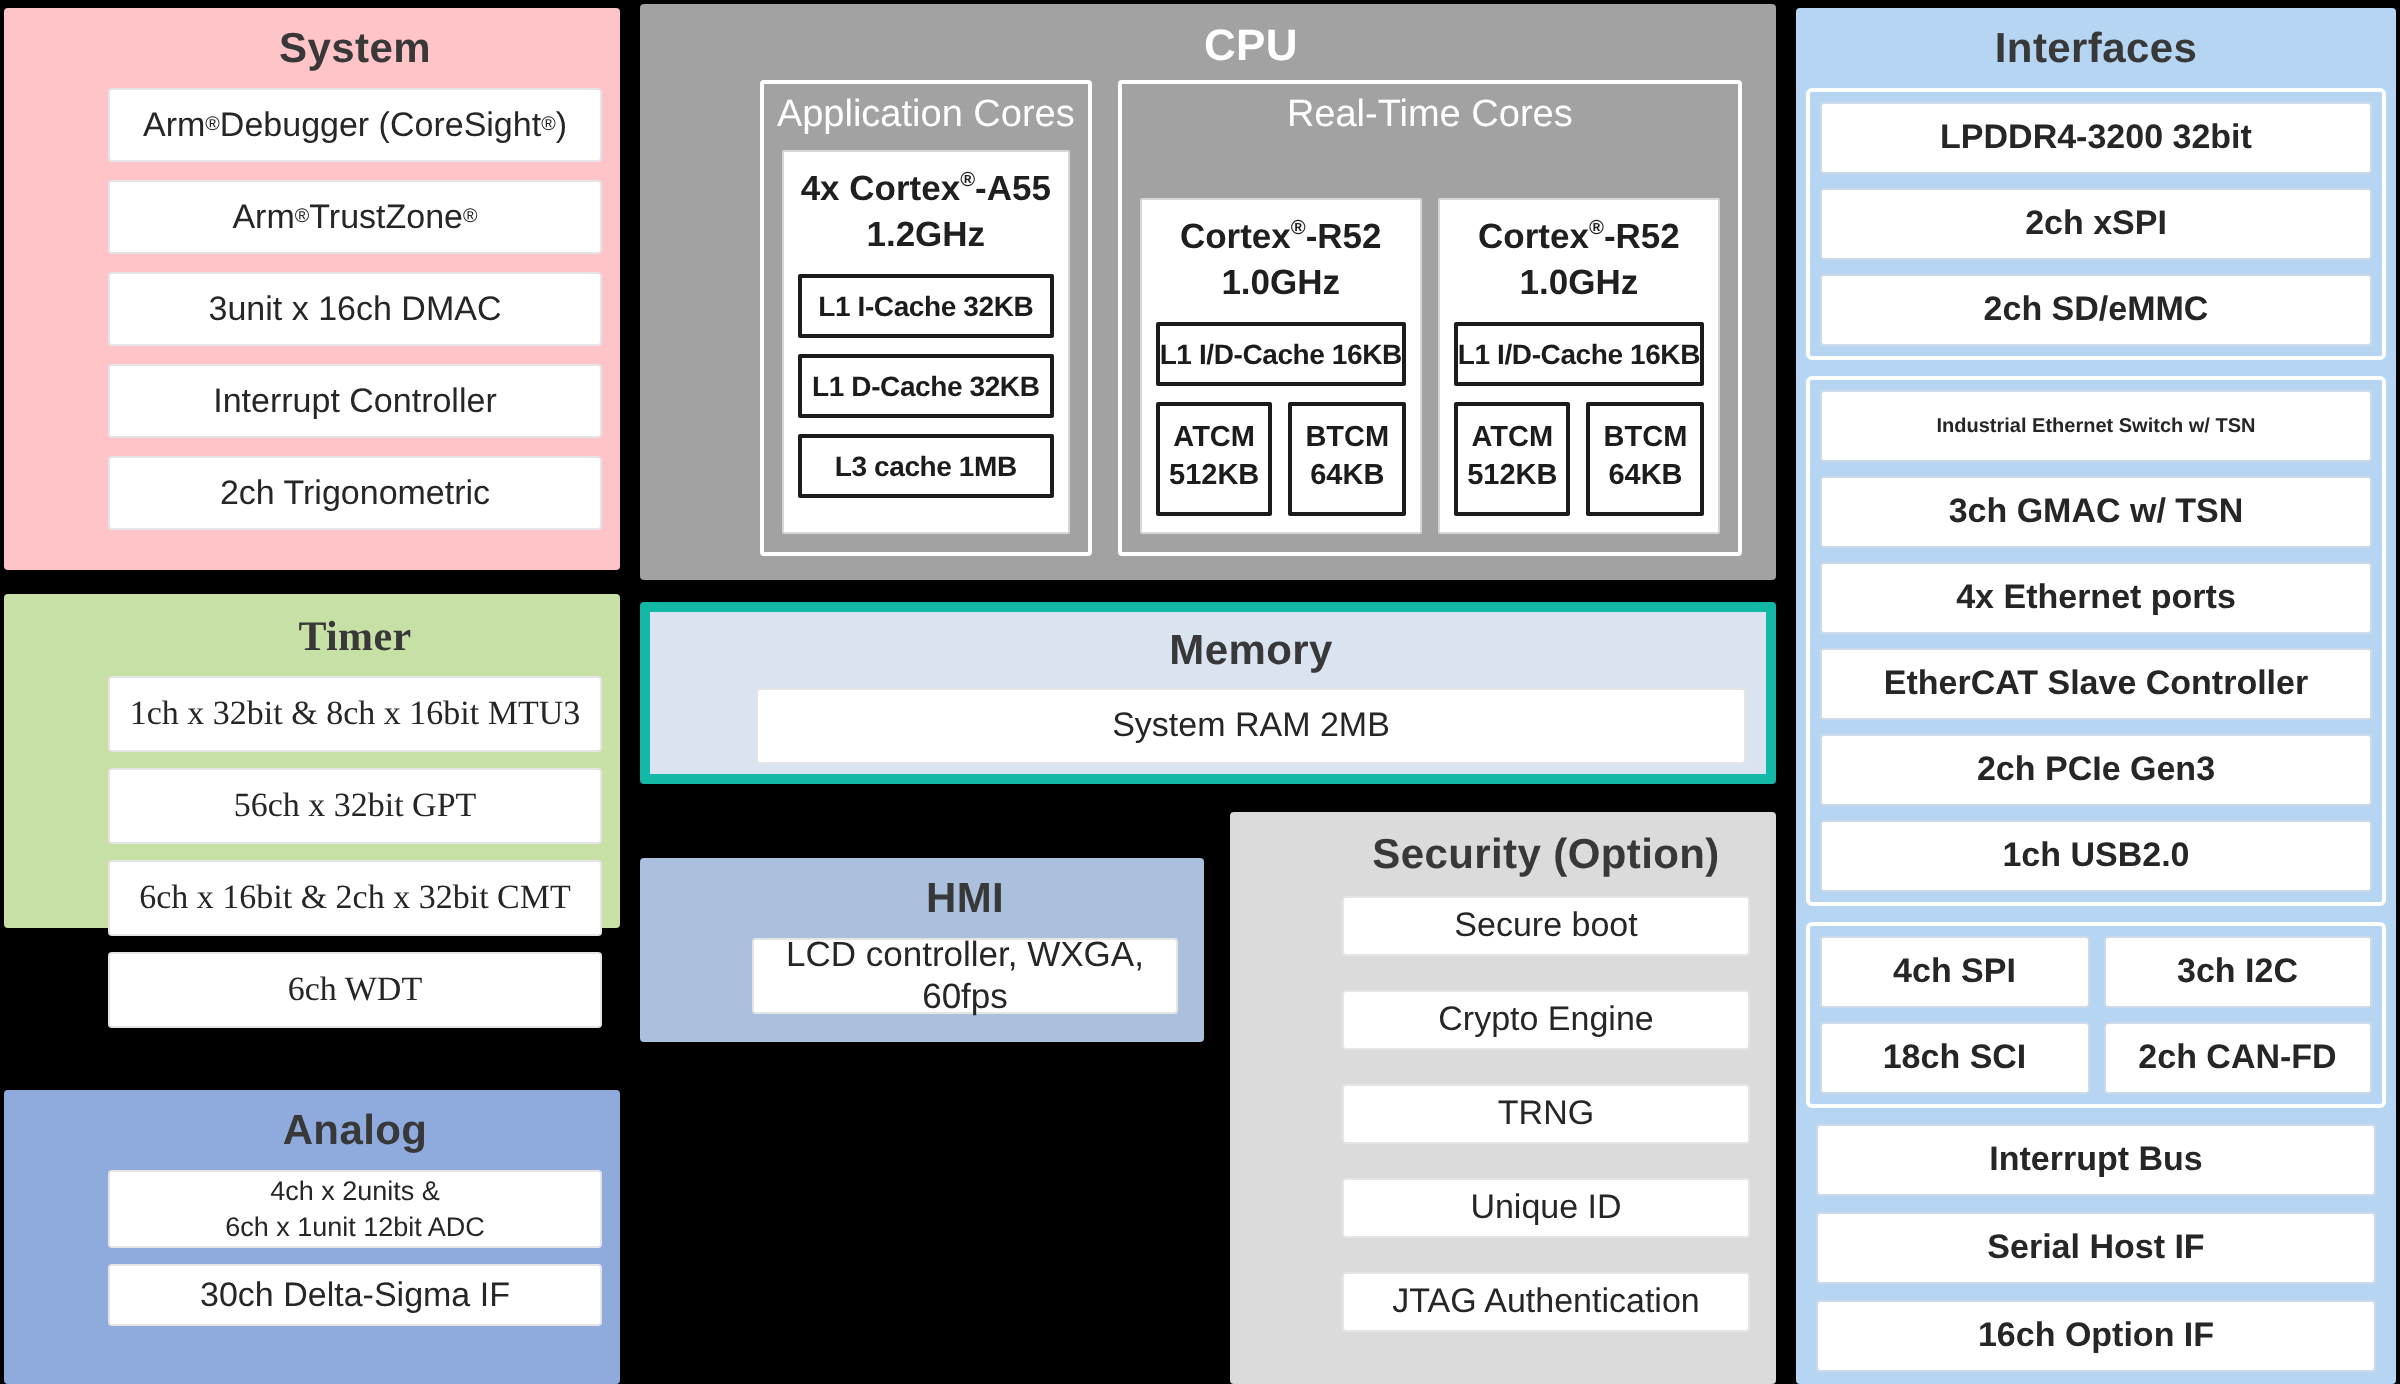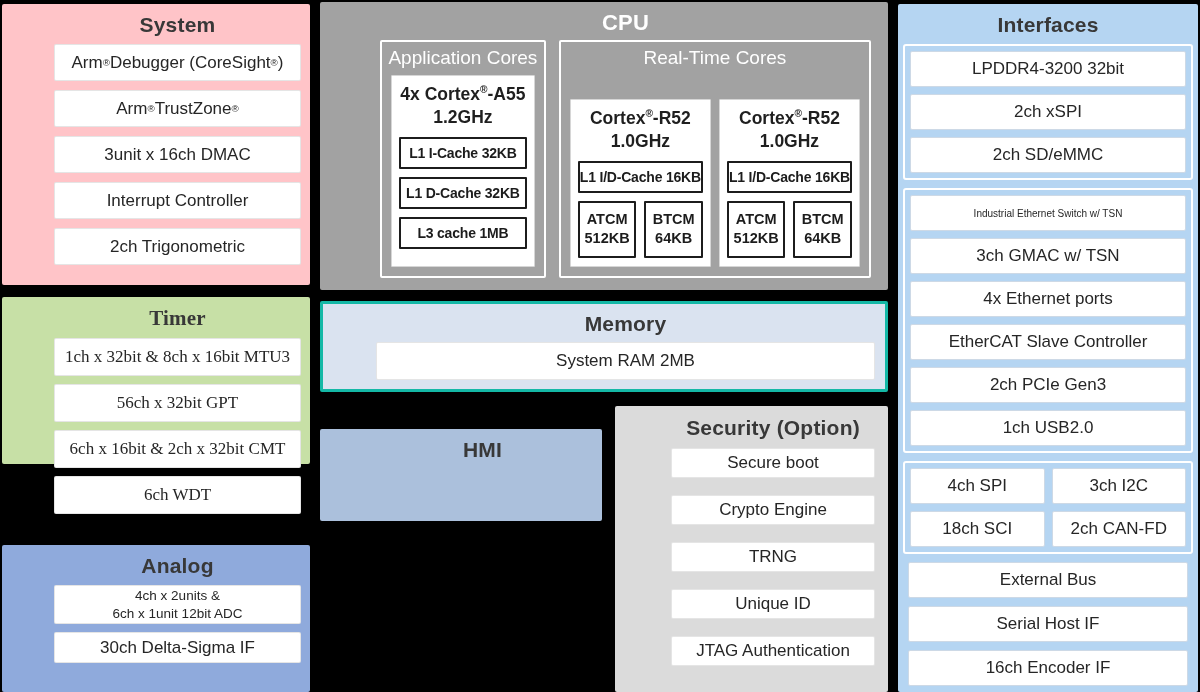--- a/index.html
+++ b/index.html
@@ -56,35 +56,35 @@
     font-weight:bold;font-size:14px;color:#1c1c1c;letter-spacing:-0.2px;white-space:nowrap;
   }
   .tcm-row{display:flex;gap:8px;margin:0 7px 8px;flex:1;}
   .tcm-box{
     flex:1;border:2px solid #1c1c1c;border-radius:1px;
     display:flex;align-items:center;justify-content:center;text-align:center;
     font-weight:bold;font-size:14.5px;color:#1c1c1c;line-height:1.35;
   }
 
   
-  .memory{left:320px;top:301px;width:568px;height:91px;background:#DAE3F0;border:3px solid #14b8a6;}
+  .memory{left:320px;top:301px;width:568px;height:91px;background:#DAE3F0;border:5px solid #14b8a6;}
   .memory .panel-title{padding:8px 0 6px;}
   .memory .row{height:38px;margin:0 10px;}
   .hmi{left:320px;top:429px;width:282px;height:92px;background:#ABC0DC;}
   .hmi .row{height:38px;margin:0 13px;font-size:17.5px;}
   .security{left:615px;top:406px;width:273px;height:286px;background:#DBDBDB;}
   .security .panel-title{padding:10px 0 8px;}
   .security .row{height:30px;margin:0 13px 17px;}
 
   
   .interfaces{left:898px;top:4px;width:300px;height:688px;background:#B5D5F2;padding:0 5px;}
   .if-group{
     border:2px solid #fff;border-radius:3px;padding:5px;margin:0 0 8px;
   }
-  .interfaces .row{height:36px;border:1px solid #cdd9e6;}
+  .interfaces .row{height:36px;border:1px solid #cdd9e6;font-weight:bold;}
   .if-group .row{margin:0 0 7px;}
   .if-group .row:last-child{margin-bottom:0;}
   .interfaces .row.small{font-size:10px;}
   .if-grid{display:grid;grid-template-columns:1fr 1fr;gap:7px;}
   .if-grid .row{margin:0;}
   .interfaces > .row.standalone{margin:0 5px 8px;}
 </style>
 </head>
 <body>
 
@@ -152,20 +152,21 @@
     </div>
   </section>
 
   <section class="panel memory">
     <div class="panel-title">Memory</div>
     <div class="row">System RAM 2MB</div>
   </section>
 
   <section class="panel hmi">
     <div class="panel-title">HMI</div>
+    <div class="row">LCD controller, WXGA, 60fps</div>
   </section>
 
   <section class="panel security">
     <div class="panel-title">Security (Option)</div>
     <div class="row">Secure boot</div>
     <div class="row">Crypto Engine</div>
     <div class="row">TRNG</div>
     <div class="row">Unique ID</div>
     <div class="row">JTAG Authentication</div>
   </section>
@@ -190,18 +191,18 @@
 
     <div class="if-group">
       <div class="if-grid">
         <div class="row">4ch SPI</div>
         <div class="row">3ch I2C</div>
         <div class="row">18ch SCI</div>
         <div class="row">2ch CAN-FD</div>
       </div>
     </div>
 
-    <div class="row standalone">External Bus</div>
+    <div class="row standalone">Interrupt Bus</div>
     <div class="row standalone">Serial Host IF</div>
-    <div class="row standalone">16ch Encoder IF</div>
+    <div class="row standalone">16ch Option IF</div>
   </section>
 
 </main>
 
 </body></html>

